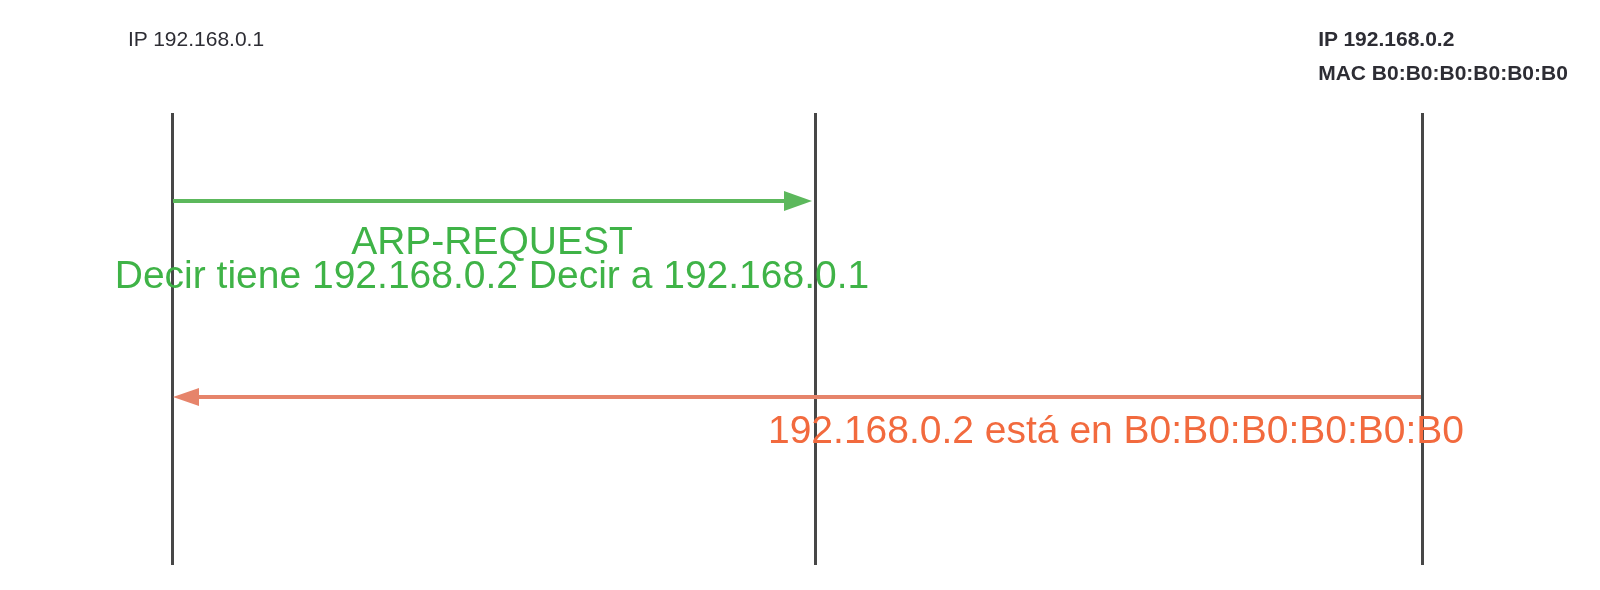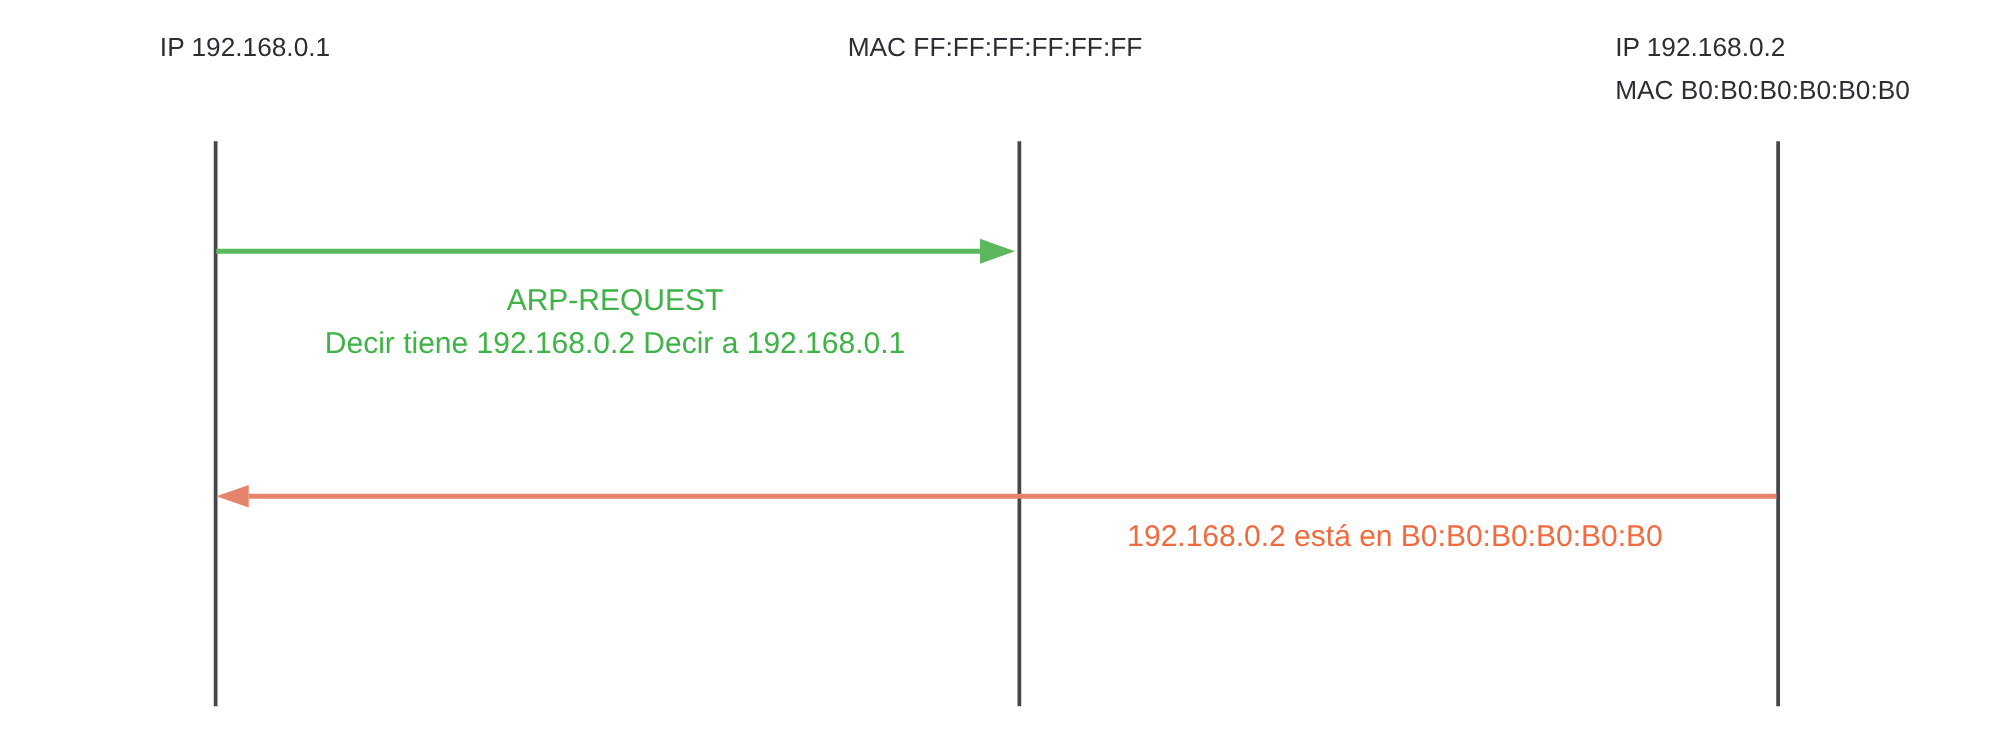--- a/index.html
+++ b/index.html
@@ -22,21 +22,21 @@
     top: 22px;
     transform: translateX(-50%);
     text-align: left;
     font-size: 21px;
     line-height: 34px;
     color: var(--header-text, #2d2d34);
     white-space: nowrap;
   }
   .actor-header.a { left: 196px; }
   .actor-header.b { left: 796px; }
-  .actor-header.c { left: 1410px; }
+  .actor-header.c { left: 1443px; font-weight: bold; }
 
   
   .lifeline {
     position: absolute;
     top: 113px;
     width: 3px;
     height: 452px;
     background: var(--lifeline, #474747);
   }
   .lifeline.a { left: 171px; }
@@ -78,21 +78,21 @@
     border-top: 9px solid transparent;
     border-bottom: 9px solid transparent;
     border-right: 26px solid var(--reply-line, #e6846b);
   }
 
   
   .msg-label {
     position: absolute;
     transform: translateX(-50%);
     text-align: center;
-    font-size: 24px;
+    font-size: 39px;
     line-height: 34px;
     white-space: nowrap;
   }
   .msg-label.request-label {
     left: 492px;
     top: 224px;
     color: var(--request-text, #3fb347);
   }
   .msg-label.reply-label {
     left: 1116px;
@@ -102,21 +102,20 @@
 </style>
 </head>
 <body>
 
 <div class="stage">
 
   <div class="actor-header a">
     <div>IP 192.168.0.1</div>
   </div>
   <div class="actor-header b">
-    <div>MAC FF:FF:FF:FF:FF:FF</div>
   </div>
   <div class="actor-header c">
     <div>IP 192.168.0.2</div>
     <div>MAC B0:B0:B0:B0:B0:B0</div>
   </div>
 
   <div class="lifeline a"></div>
   <div class="lifeline b"></div>
   <div class="lifeline c"></div>
 

